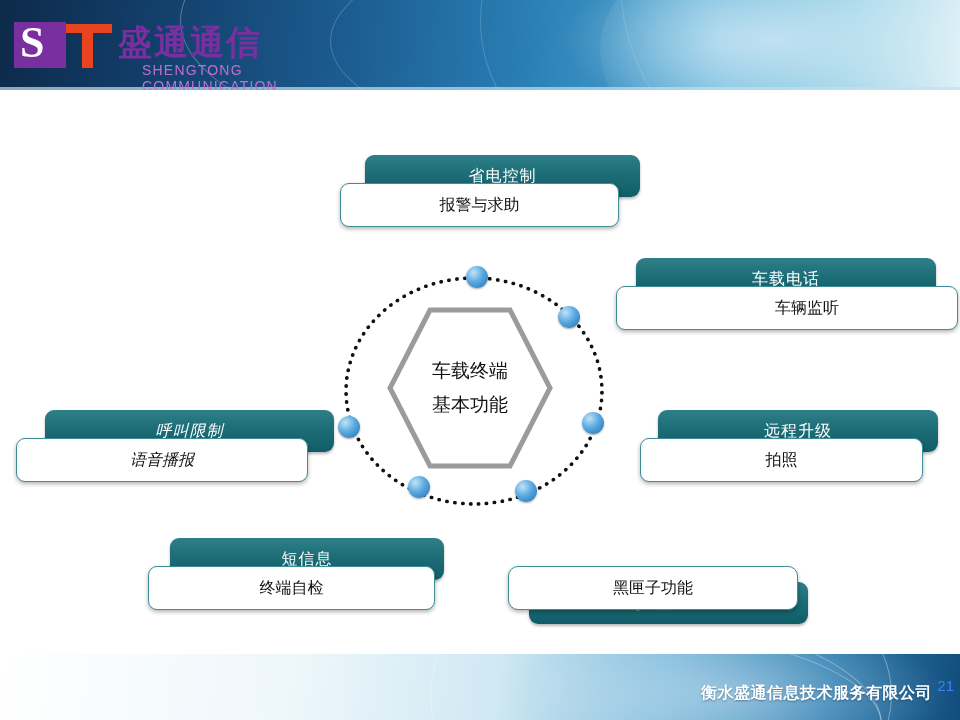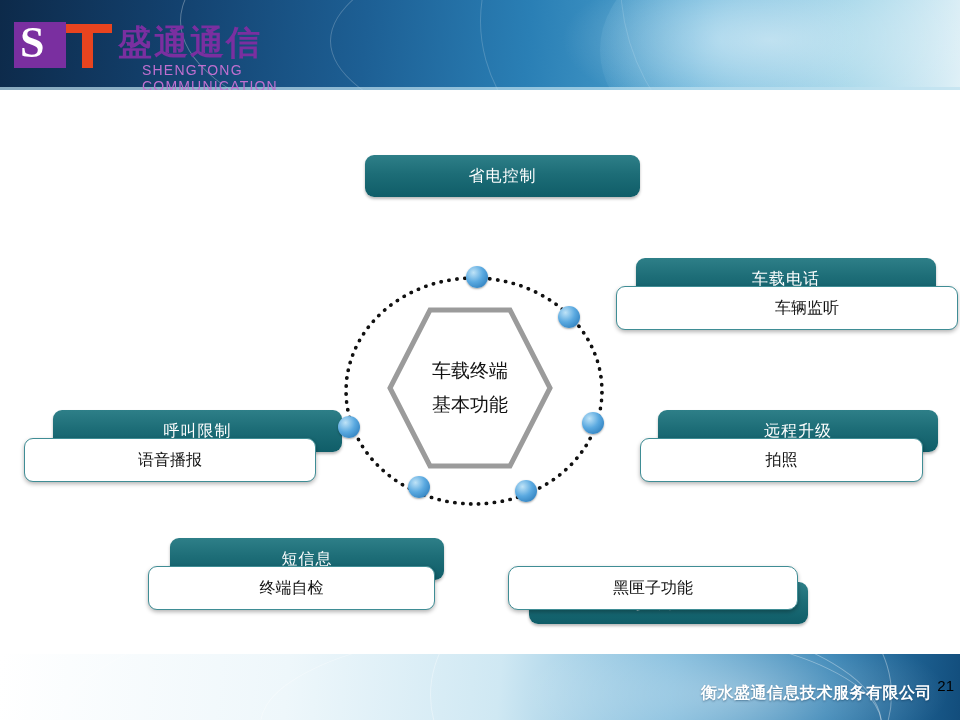--- a/index.html
+++ b/index.html
@@ -35,21 +35,21 @@
   .footer{position:absolute;left:0;bottom:0;width:960px;height:66px;overflow:hidden;
       background:linear-gradient(95deg,#ffffff 0%,#eef7fb 30%,#cfe8f3 52%,#7cb9db 70%,#2f7fb2 86%,#124d7c 100%);}
   .footer .fs{position:absolute;border-radius:50%;border:1px solid rgba(255,255,255,.35);}
   .footer .f1{width:820px;height:260px;left:60px;top:-60px;}
   .footer .f2{width:620px;height:200px;left:260px;top:-30px;}
   .footer .f3{width:460px;height:300px;left:430px;top:-110px;}
   .footer .fglow{position:absolute;left:520px;top:-30px;width:430px;height:140px;border-radius:50%;
       background:radial-gradient(ellipse at center,rgba(255,255,255,.35),rgba(255,255,255,0) 70%);}
   .footer-text{position:absolute;right:28px;bottom:16px;color:#ffffff;font-size:16px;font-weight:bold;
       letter-spacing:.5px;text-shadow:0 1px 2px rgba(0,40,70,.45);}
-  .page-num{position:absolute;right:6px;bottom:26px;color:#000000;font-size:15px;}
+  .page-num{position:absolute;right:6px;bottom:26px;color:#3b82f6;font-size:15px;}
 
   
   .card{position:absolute;}
   .card .head{position:absolute;left:0;top:0;border-radius:9px;
       background:linear-gradient(180deg,#2e7f88 0%,#1d6d77 45%,#0f5d68 100%);
       box-shadow:0 2px 3px rgba(0,0,0,.28);
       color:#ffffff;font-size:16px;display:flex;align-items:center;justify-content:center;}
   .card .body{position:absolute;border-radius:9px;background:#ffffff;border:1px solid #3f8d95;
       box-shadow:0 2px 4px rgba(0,0,0,.30);
       color:#111111;font-size:16px;display:flex;align-items:center;justify-content:center;}
@@ -89,33 +89,36 @@
       <div class="tstem"></div>
       <div class="cn">盛通通信</div>
       <div class="en">SHENGTONG COMMUNICATION</div>
     </div>
   </div>
 
   <div class="card" style="left:340px;top:155px;width:300px;height:80px;">
     <div class="head" style="left:25px;top:0;width:275px;height:42px;">
       <span class="ltr">省电控制</span>
     </div>
+    <div class="body" style="left:0;top:28px;width:277px;height:42px;">
+      <span>报警与求助</span>
+    </div>
   </div>
 
 
   <div class="card" style="left:616px;top:258px;width:322px;height:82px;">
     <div class="head" style="left:20px;top:0;width:300px;height:42px;">
       <span class="ltr">车载电话</span>
     </div>
     <div class="body" style="left:0;top:28px;width:300px;height:42px;padding-left:40px;">
       <span>车辆监听</span>
     </div>
   </div>
 
-  <div class="card" style="left:24px;top:410px;width:318px;height:82px;">
+  <div class="card" style="left:16px;top:410px;width:318px;height:82px;font-style:italic;">
     <div class="head" style="left:29px;top:0;width:289px;height:42px;">
       <span class="ltr">呼叫限制</span>
     </div>
     <div class="body" style="left:0;top:28px;width:290px;height:42px;">
       <span>语音播报</span>
     </div>
   </div>
 
   <div class="card" style="left:640px;top:410px;width:298px;height:82px;">
     <div class="head" style="left:18px;top:0;width:280px;height:42px;">

